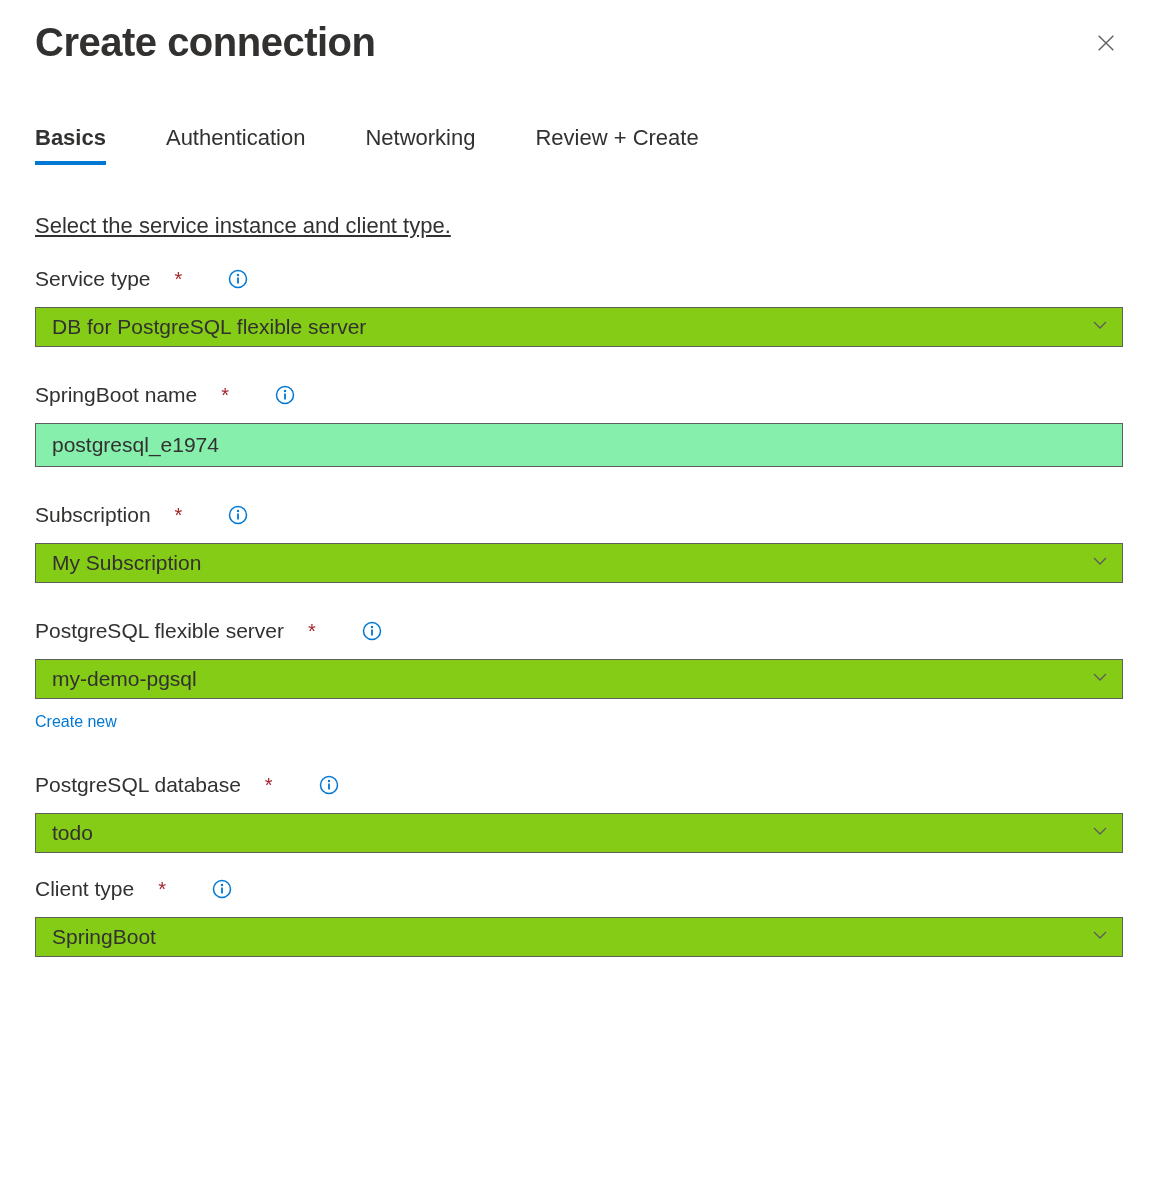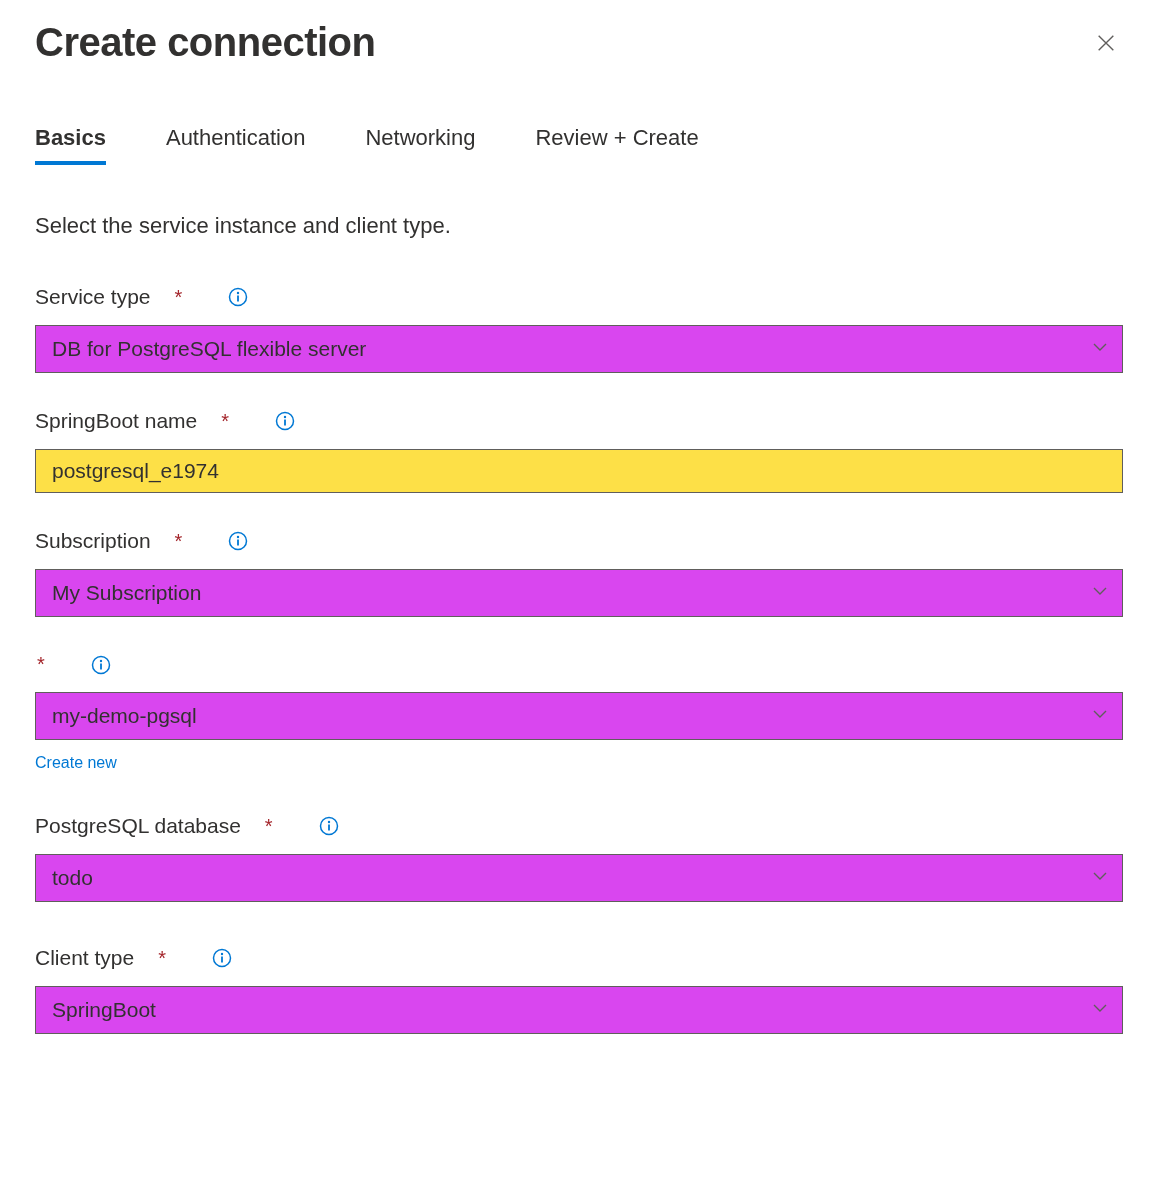--- a/index.html
+++ b/index.html
@@ -62,21 +62,22 @@
       position: absolute;
       left: 0;
       right: 0;
       bottom: 0;
       height: 4px;
       background: #0078d4;
     }
     .instruction {
       font-size: 22px;
       color: #323130;
-      margin-bottom: 46px;
+      margin-bottom: 28px;
+      text-decoration: underline;
     }
     .form-group {
       margin-bottom: 36px;
     }
     .form-label-row {
       display: flex;
       align-items: center;
       gap: 22px;
       margin-bottom: 16px;
     }
@@ -98,44 +99,44 @@
     }
     .info-icon svg {
       width: 20px;
       height: 20px;
     }
     .form-control-wrap {
       position: relative;
     }
     .form-control {
       width: 100%;
-      height: 48px;
+      height: 40px;
       border: 1px solid #605e5c;
       padding: 0 44px 0 16px;
       font-size: 21px;
       font-family: inherit;
       color: #323130;
-      background: #d946ef;
+      background: #84cc16;
       display: flex;
       align-items: center;
       cursor: pointer;
     }
     .form-control-text {
       flex: 1;
       text-align: left;
     }
     input.text-input {
       width: 100%;
       height: 44px;
       border: 1px solid #605e5c;
       padding: 0 16px;
       font-size: 21px;
       font-family: inherit;
       color: #323130;
-      background: #fde047;
+      background: #86efac;
     }
     .chevron {
       position: absolute;
       right: 14px;
       top: 50%;
       transform: translateY(-50%);
       pointer-events: none;
     }
     .chevron svg {
       width: 18px;
@@ -152,21 +153,21 @@
       cursor: pointer;
       background: none;
       border: none;
       font-family: inherit;
       padding: 0;
     }
     .fg-server {
       margin-bottom: 42px;
     }
     .fg-database {
-      margin-bottom: 44px;
+      margin-bottom: 24px;
     }
   </style>
 </head>
 <body>
 
 <div class="header">
   <h1 class="page-title">Create connection</h1>
   <button class="close-btn">
     <span>
       <svg viewBox="0 0 24 24" fill="none">
@@ -245,20 +246,21 @@
     <span class="chevron">
       <svg viewBox="0 0 24 24">
           <path d="M4 8 L12 16 L20 8"></path>
         </svg>
     </span>
   </div>
 </div>
 
 <div class="form-group fg-server">
   <div class="form-label-row">
+    <span class="form-label">PostgreSQL flexible server</span>
     <span class="required-asterisk">*</span>
     <span class="info-icon">
       <svg viewBox="0 0 20 20">
           <circle cx="10" cy="10" r="8.5" fill="none" stroke="#0078d4" stroke-width="1.5"></circle>
           <circle cx="10" cy="6.0" r="1.2" fill="#0078d4"></circle>
           <rect x="9.1" y="8.5" width="1.8" height="6" fill="#0078d4"></rect>
         </svg>
     </span>
   </div>
   <div class="form-control-wrap">

